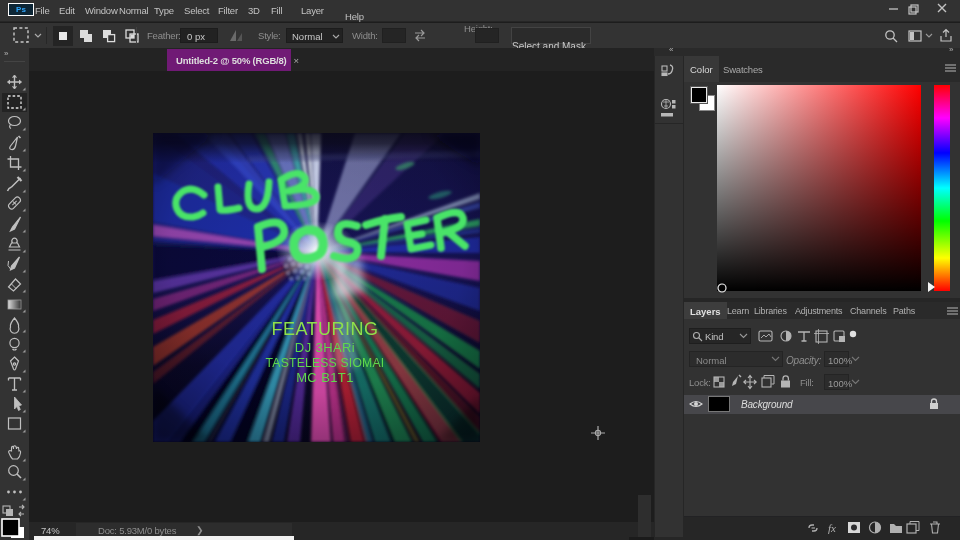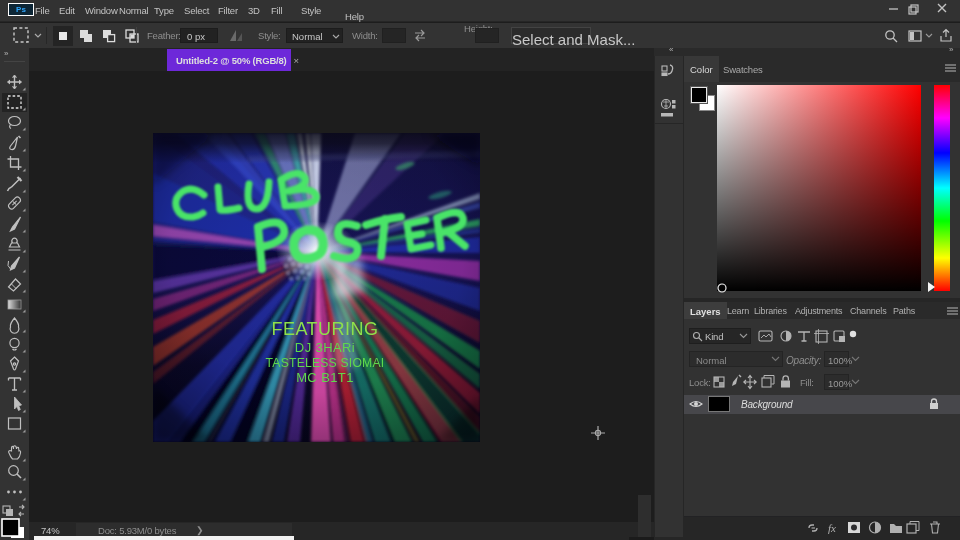--- a/index.html
+++ b/index.html
@@ -18,21 +18,21 @@
   <div class="abs" style="left:8px;top:3px;width:26px;height:13px;background:#0d2636;border:1px solid #ffffff;color:#31a8ff;font-size:8px;font-weight:bold;text-align:center;line-height:11px;">Ps</div>
   <span class="lbl" style="left:35px;top:5px;">File</span>
   <span class="lbl" style="left:59px;top:5px;">Edit</span>
   <span class="lbl" style="left:85px;top:5px;">Window</span>
   <span class="lbl" style="left:119px;top:5px;">Normal</span>
   <span class="lbl" style="left:154px;top:5px;">Type</span>
   <span class="lbl" style="left:184px;top:5px;">Select</span>
   <span class="lbl" style="left:218px;top:5px;">Filter</span>
   <span class="lbl" style="left:248px;top:5px;">3D</span>
   <span class="lbl" style="left:271px;top:5px;">Fill</span>
-  <span class="lbl" style="left:301px;top:5px;">Style</span>
+  <span class="lbl" style="left:301px;top:5px;">Layer</span>
   <span class="lbl" style="left:345px;top:5px;margin-top:6px;">Help</span>
 
   <svg class="abs" style="left:880px;top:0;" width="80" height="20" viewBox="0 0 80 20">
     <line x1="9" y1="9" x2="18" y2="9" stroke="#c3c3c3" stroke-width="1.3"></line>
     <rect x="31" y="5" width="7" height="7" fill="none" stroke="#c3c3c3" stroke-width="1.2"></rect>
     <rect x="29" y="7" width="7" height="7" fill="none" stroke="#c3c3c3" stroke-width="1.2"></rect>
     <path d="M58,4 L66,12 M66,4 L58,12" stroke="#c3c3c3" stroke-width="1.4"></path>
   </svg>
 
   <div class="abs" style="left:0;top:23px;width:960px;height:25px;background:#333333;"></div>
@@ -72,21 +72,21 @@
       <path d="M2,2 l3,3 L8,2" stroke="#aaa" stroke-width="1.1" fill="none"></path>
     </svg>
   <span class="lbl dim" style="left:352px;top:30px;">Width:</span>
   <div class="abs" style="left:382px;top:28px;width:24px;height:15px;background:#252525;border:1px solid #202020;"></div>
   <svg class="abs" style="left:412px;top:28px;" width="16" height="15" viewBox="0 0 16 15">
     <path d="M3,5 h9 M9,2 l3,3 -3,3" stroke="#9a9a9a" stroke-width="1.2" fill="none"></path>
     <path d="M13,10 h-9 M7,7 l-3,3 3,3" stroke="#9a9a9a" stroke-width="1.2" fill="none"></path>
   </svg>
   <span class="lbl dim" style="left:444px;top:23px;margin-left:20px;">Height:</span>
   <div class="abs" style="left:475px;top:28px;width:24px;height:15px;background:#252525;border:1px solid #202020;"></div>
-  <div class="abs" style="left:511px;top:27px;width:80px;height:17px;background:#2b2b2b;border:1px solid #434343;color:#c8c8c8;font-size:15px;white-space:nowrap;text-align:center;padding-top:3px;">Select and Mask...</div>
+  <div class="abs" style="left:511px;top:27px;width:80px;height:17px;background:#2b2b2b;border:1px solid #434343;color:#c8c8c8;font-size:10px;white-space:nowrap;text-align:center;padding-top:13px;">Select and Mask...</div>
   <svg class="abs" style="left:884px;top:28px;" width="70" height="16" viewBox="0 0 70 16">
     <circle cx="6" cy="7" r="4.2" fill="none" stroke="#c3c3c3" stroke-width="1.3"></circle>
     <line x1="9" y1="10" x2="13" y2="14" stroke="#c3c3c3" stroke-width="1.3"></line>
     <rect x="25" y="3" width="12" height="10" fill="none" stroke="#c3c3c3" stroke-width="1.2"></rect>
     <rect x="26" y="4" width="4" height="8" fill="#c3c3c3"></rect>
     <path d="M42,6 l3,3 3,-3" stroke="#999" stroke-width="1.1" fill="none"></path>
     <path d="M57,8 v5 h10 v-5 M62,2 v7 M59,4.5 l3,-3 3,3" stroke="#c3c3c3" stroke-width="1.2" fill="none"></path>
   </svg>
 
   <div class="abs" style="left:0;top:48px;width:29px;height:492px;background:#333333;"></div>
@@ -220,21 +220,21 @@
 
   <svg class="abs" style="left:0;top:503px;" width="29" height="37" viewBox="0 0 29 37">
     <rect x="3" y="3" width="7" height="7" fill="none" stroke="#b5b5b5" stroke-width="1.1"></rect>
     <rect x="6" y="6" width="7" height="7" fill="#b5b5b5"></rect>
     <path d="M19,4 h5 M22,2 l2,2 -2,2 M24,11 h-5 M21,9 l-2,2 2,2" stroke="#b5b5b5" stroke-width="1.1" fill="none"></path>
     <rect x="11" y="24" width="13" height="11" fill="#fff"></rect>
     <rect x="2" y="16" width="17" height="17" fill="#000" stroke="#fff" stroke-width="1.6"></rect>
   </svg>
 
   <div class="abs" style="left:29px;top:48px;width:625px;height:23px;background:#232323;"></div>
-  <div class="abs" style="left:167px;top:49px;width:124px;height:22px;background:#6d28d9;color:#dedede;font-size:9.5px;font-weight:bold;white-space:nowrap;letter-spacing:-0.2px;padding:6px 0 0 9px;">Untitled-2 @ 50% (RGB/8)<span style="margin-left:7px;color:#aaa;font-weight:normal;">×</span></div>
+  <div class="abs" style="left:167px;top:49px;width:124px;height:22px;background:#701a75;color:#dedede;font-size:9.5px;font-weight:bold;white-space:nowrap;letter-spacing:-0.2px;padding:6px 0 0 9px;">Untitled-2 @ 50% (RGB/8)<span style="margin-left:7px;color:#aaa;font-weight:normal;">×</span></div>
 
   <div class="abs" style="left:29px;top:71px;width:625px;height:451px;background:#1d1d1d;"></div>
 
   <svg class="abs" style="left:153px;top:133px;" width="327" height="309" viewBox="0 0 327 309">
     <defs>
       <filter id="bl2" x="-20%" y="-20%" width="140%" height="140%">
           <feGaussianBlur stdDeviation="1.5"></feGaussianBlur>
         </filter>
       <filter id="bl4" x="-30%" y="-30%" width="160%" height="160%">
           <feGaussianBlur stdDeviation="4"></feGaussianBlur>

